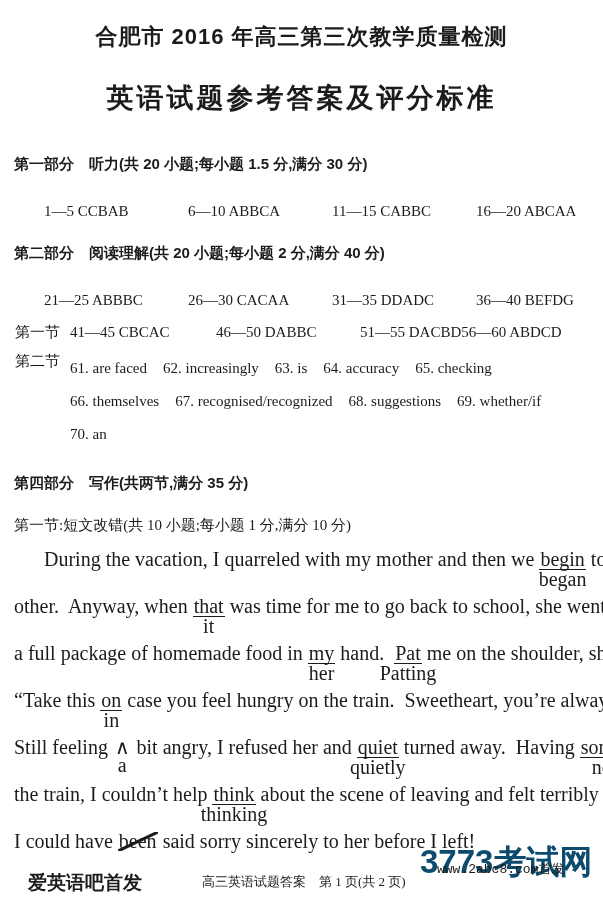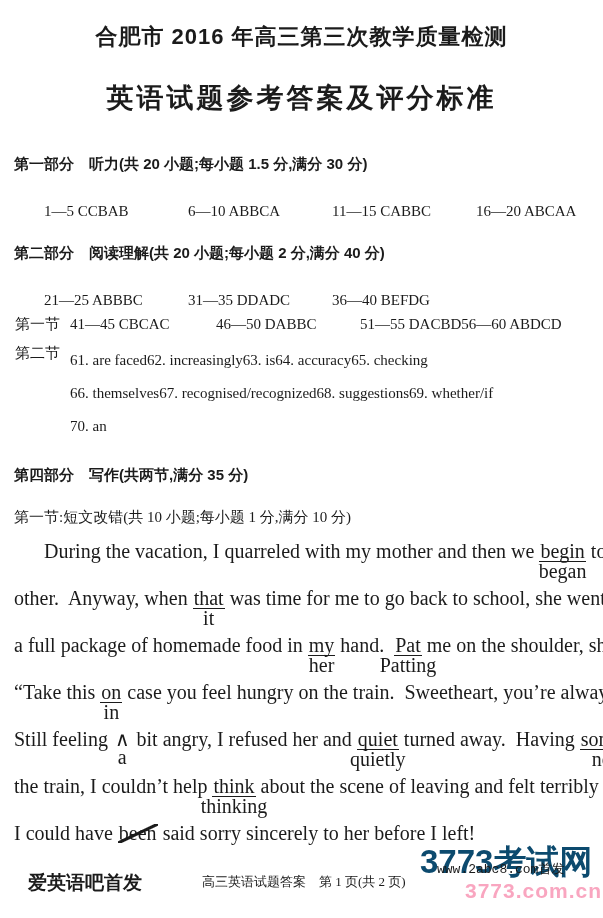--- a/index.html
+++ b/index.html
@@ -49,37 +49,37 @@
     line-height:20px;
     white-space:nowrap;
   }
   .ans-row .ans { width:144px; }
   .ans-row .ans:last-child { width:auto;text-align:center; }
 
   .sec1-row {
     display:flex;
     padding-left:1px;
     font-size:15px;
-    margin-top:4px;
+    margin-top:12px;
     line-height:20px;
     white-space:nowrap;
   }
   .sec-label { width:55px; font-size:15px; }
   .sec1-row .ans:nth-child(1) { width:101px; }
   .sec1-row .ans:nth-child(2) { width:146px; }
   .sec1-row .ans:nth-child(3) { width:144px; }
 
   .sec2-block {
     display:flex;
     padding-left:1px;
     font-size:15px;
     margin-top:10px;
   }
   .sec2-rows { flex:1; }
-  .sec2-row { display:flex; line-height:33px; white-space:nowrap; }
+  .sec2-row { display:flex; gap:16px; line-height:33px; white-space:nowrap; }
 
   .sec-heading {
     font-size:15px;
     margin-top:14px;
     line-height:22px;
   }
 
   .passage { margin-top:14px; font-size:20px; }
   .pline {
     position:relative;
@@ -147,20 +147,21 @@
     <div class="ans-row">
         <span class="ans">1—5 CCBAB</span>
         <span class="ans">6—10 ABBCA</span>
         <span class="ans">11—15 CABBC</span>
         <span class="ans">16—20 ABCAA</span>
       </div>
 
     <div class="part-heading">第二部分　阅读理解(共 20 小题;每小题 2 分,满分 40 分)</div>
     <div class="ans-row">
         <span class="ans">21—25 ABBBC</span>
+        <span class="ans">26—30 CACAA</span>
         <span class="ans">31—35 DDADC</span>
         <span class="ans">36—40 BEFDG</span>
       </div>
 
 
     <div class="sec1-row">
       <span class="sec-label">第一节</span>
         <span class="ans">41—45 CBCAC</span>
         <span class="ans">46—50 DABBC</span>
         <span class="ans">51—55 DACBD</span>
@@ -200,14 +201,13 @@
         <div class="pline">Still feeling <span class="corr insert"><span class="w">∧</span><span class="fix">a</span></span> bit angry, I refused her and <span class="corr replace"><span class="w">quiet</span><span class="fix">quietly</span></span> turned away.  Having <span class="corr replace"><span class="w">something</span><span class="fix">nothing</span></span> to do on</div>
         <div class="pline">the train, I couldn’t help <span class="corr replace"><span class="w">think</span><span class="fix">thinking</span></span> about the scene of leaving and felt terribly sorry.  How I wish</div>
         <div class="pline">I could have <span class="corr delete"><span class="w">been</span></span> said sorry sincerely to her before I left!</div>
       </div>
   </div>
 
   <div class="footer-left">爱英语吧首发</div>
   <div class="footer-center">高三英语试题答案　第 1 页(共 2 页)</div>
   <div class="wm-name" style="color: #0c4a6e;">3773考试网</div>
   <div class="footer-right">www.2abc8.com首发</div>
-  <div class="wm-url" style="color: rgb(249, 166, 192);">3773.com.cn</div>
 </div>
 
 </body></html>

